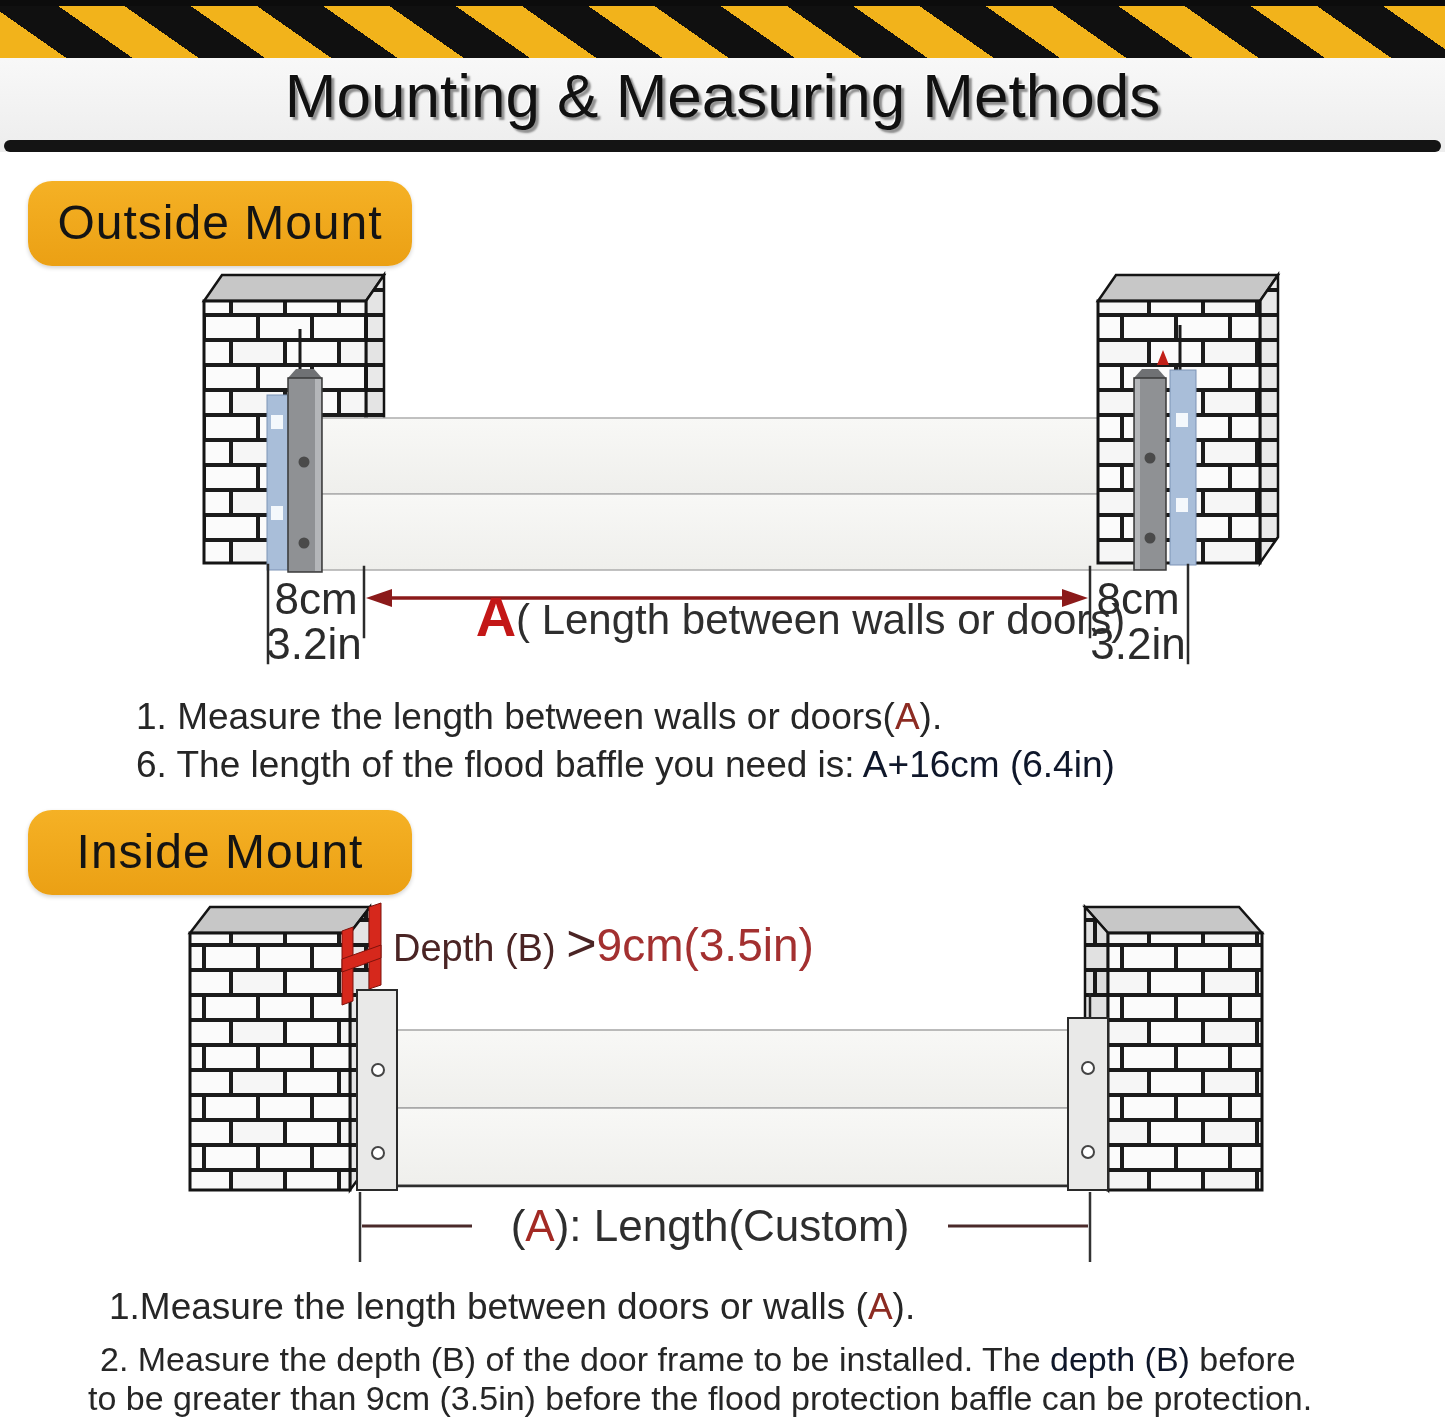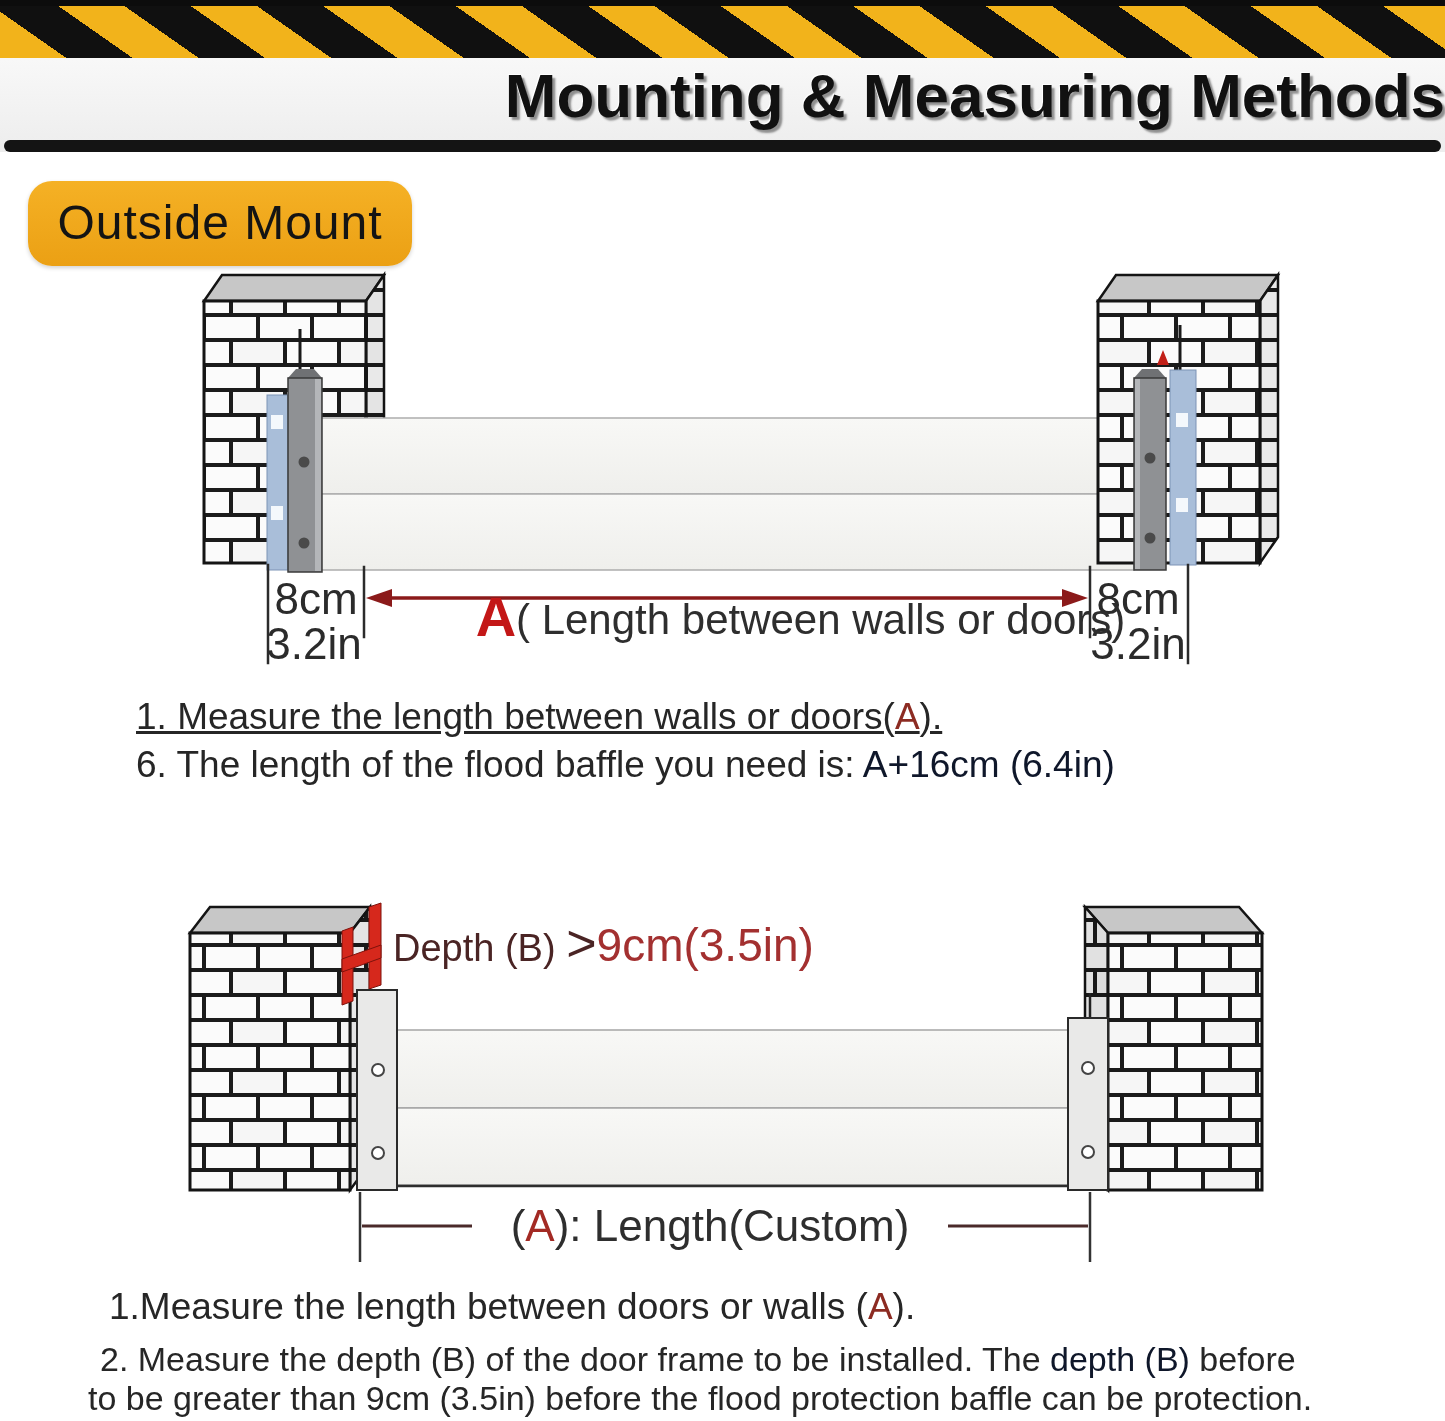--- a/index.html
+++ b/index.html
@@ -5,59 +5,60 @@
   html,body{margin:0;padding:0;background:#fff;}
   #page{position:relative;width:1445px;height:1421px;background:#fff;overflow:hidden;
         font-family:"Liberation Sans",sans-serif;color:#242424;}
 
   
   .banner{position:absolute;top:0;left:0;width:1445px;height:152px;
           background:linear-gradient(#ffffff,#ededed);}
   .hazard{position:absolute;top:0;left:0;right:0;height:52px;border-top:6px solid #0c0c0c;
           background:repeating-linear-gradient(35deg,#F2B31B 0 38px,#101010 38px 76px);}
   .banner-title{position:absolute;top:52px;left:0;right:0;height:88px;line-height:88px;
-          text-align:right;font-size:62px;font-weight:bold;color:#111;
+          text-align:center;font-size:62px;font-weight:normal;color:#111;
           text-shadow:-1px -1px 0 #ffffff,3px 3px 2px #8f8f8f;letter-spacing:0px;}
   .banner-bar{position:absolute;top:140px;left:4px;right:4px;height:12px;background:#141414;border-radius:6px;}
 
   
   .badge{position:absolute;left:28px;width:384px;height:85px;border-radius:24px;
          background:linear-gradient(#F5B125,#EBA014);box-shadow:0 2px 4px rgba(0,0,0,.18);
          color:#141414;font-size:48px;text-align:center;line-height:84px;letter-spacing:1px;}
   #badge-outside{top:181px;}
   #badge-inside{top:810px;}
 
   
   svg{position:absolute;}
   #diagram-outside{left:150px;top:265px;}
   #diagram-inside{left:150px;top:895px;}
   svg text{font-family:"Liberation Sans",sans-serif;}
 
   
   .step{position:absolute;white-space:nowrap;color:#262626;}
-  #os-step1{left:136px;top:696px;font-size:37px;text-decoration:underline;}
+  #os-step1{left:136px;top:696px;font-size:37px;}
   #os-step2{left:136px;top:744px;font-size:37px;}
   #is-step1{left:109px;top:1286px;font-size:37px;}
   #is-step2a{left:100px;top:1340px;font-size:34px;}
   #is-step2b{left:88px;top:1379px;font-size:34px;}
   .dkred{color:#8C2B22;}
   .red2{color:#0f172a;}
 </style>
 </head>
 <body>
 
 <div id="page">
 
   <div class="banner">
     <div class="hazard"></div>
     <div class="banner-title">Mounting &amp; Measuring Methods</div>
     <div class="banner-bar"></div>
   </div>
 
   <div class="badge" id="badge-outside">Outside Mount</div>
+  <div class="badge" id="badge-inside">Inside Mount</div>
 
   <svg id="diagram-outside" width="1150" height="400" viewBox="0 0 1150 400">
     <defs>
       <pattern id="brick" width="108" height="50" patternUnits="userSpaceOnUse">
         <rect width="108" height="50" fill="#1b1b1b"></rect>
         <rect x="2" y="2" width="50" height="21" fill="#fbfbfb"></rect>
         <rect x="56" y="2" width="50" height="21" fill="#fbfbfb"></rect>
         <rect x="-25" y="27" width="50" height="21" fill="#f6f6f6"></rect>
         <rect x="29" y="27" width="50" height="21" fill="#fbfbfb"></rect>
         <rect x="83" y="27" width="50" height="21" fill="#f6f6f6"></rect>

